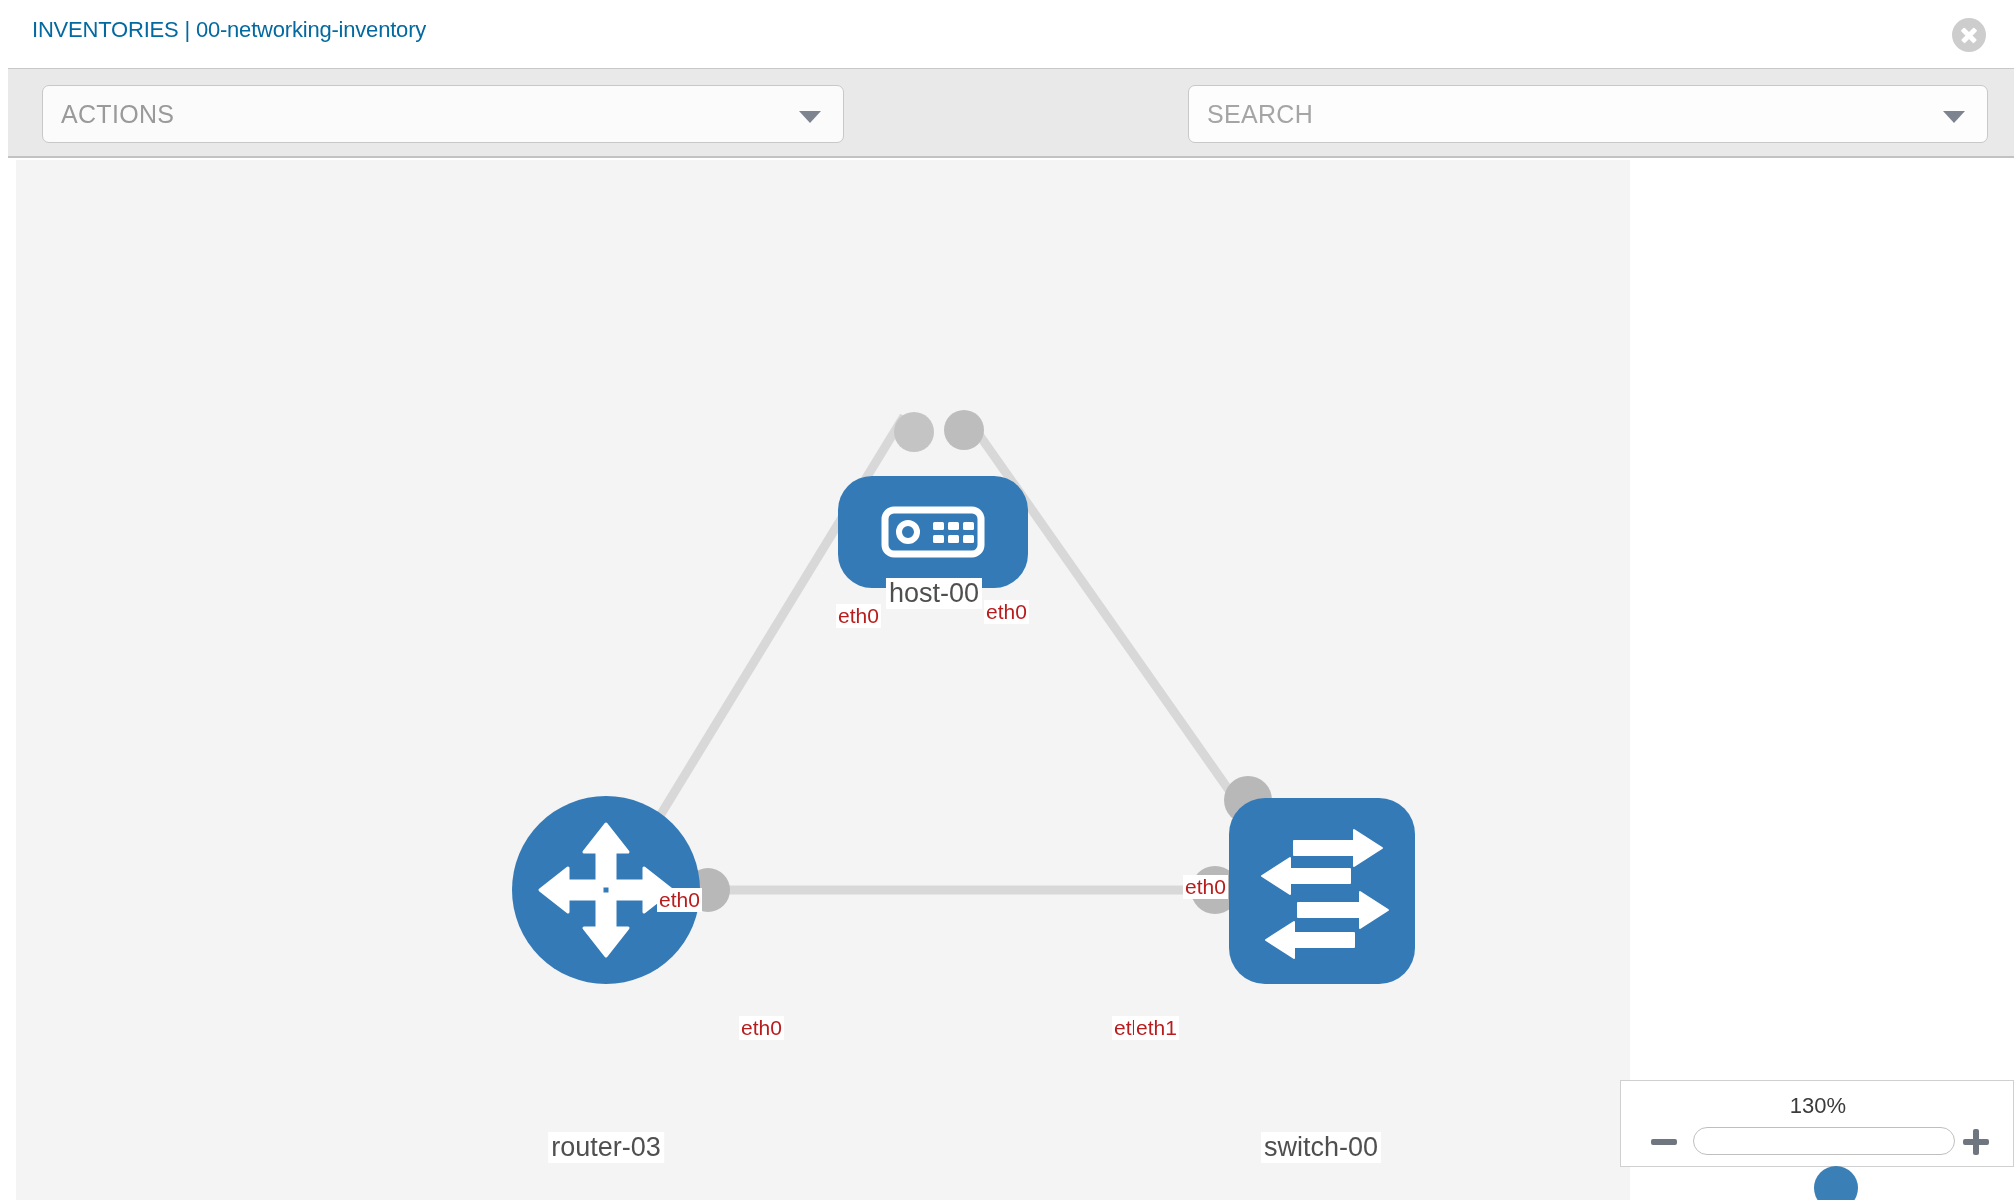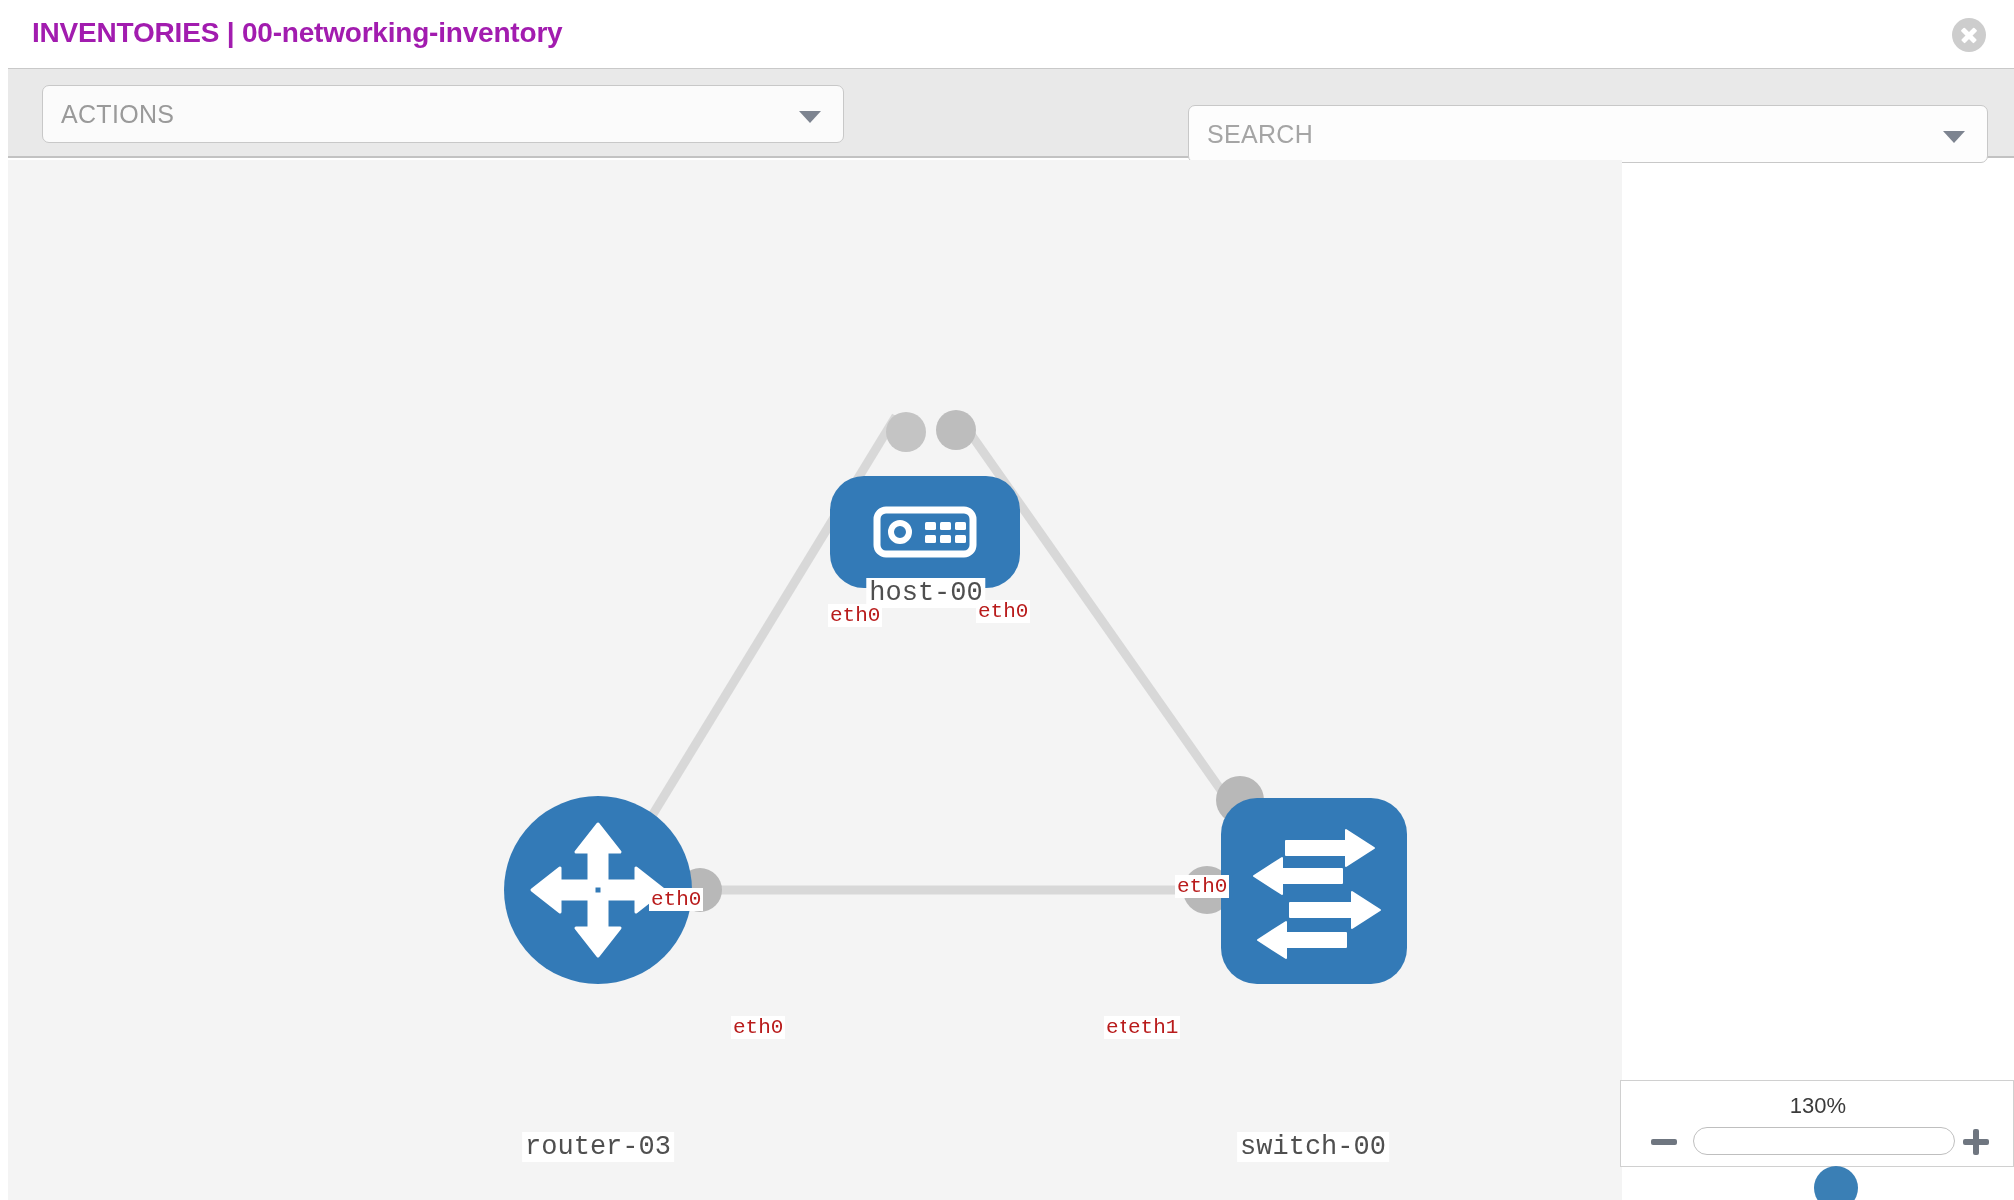--- a/index.html
+++ b/index.html
@@ -12,21 +12,21 @@
   }
   #app { position: relative; width: 2014px; height: 1200px; background: #fff; }
 
   
   .header {
     position: absolute; left: 0; top: 0; width: 2014px; height: 68px;
     background: #ffffff;
   }
   .header-title {
     position: absolute; left: 32px; top: 17px;
-    font-size: 28px; font-weight: bold; color: #a21caf;
+    font-size: 22px; font-weight: normal; color: #0369a1;
     letter-spacing: -0.2px; white-space: nowrap;
   }
   .close-icon {
     position: absolute; right: 28px; top: 18px;
     width: 34px; height: 34px; border-radius: 50%;
     background: #cdcdcd; cursor: pointer;
   }
   .close-icon::before, .close-icon::after {
     content: ""; position: absolute; left: 8px; top: 15px;
     width: 18px; height: 4.5px; background: #ffffff; border-radius: 1px;
@@ -64,34 +64,32 @@
   }
   .wrench-btn { left: 1042px; }
   .key-btn    { left: 1114px; }
 
   .search-box {
     position: absolute; left: 1180px; top: 16px;
     width: 800px; height: 58px;
     background: #fdfdfd;
     border: 1px solid #c8c8c8; border-radius: 7px;
     cursor: text;
-    margin-top: 20px;
   }
   .search-label {
     position: absolute; left: 18px; top: 14px;
     font-size: 25px; color: #a5a5a5; letter-spacing: 0.3px;
   }
 
   
   .canvas {
-    position: absolute; left: 8px; top: 160px;
+    position: absolute; left: 16px; top: 160px;
     width: 1614px; height: 1040px;
     background: #f4f4f4;
     overflow: hidden;
-    font-family: Liberation Mono, monospace;
   }
   .topology-svg { position: absolute; left: 0; top: 0; }
 
   .node-label {
     position: absolute;
     font-size: 27px; color: #4f4f4f;
     background: #ffffff;
     padding: 0 3px;
     white-space: nowrap;
     transform: translateX(-50%);

